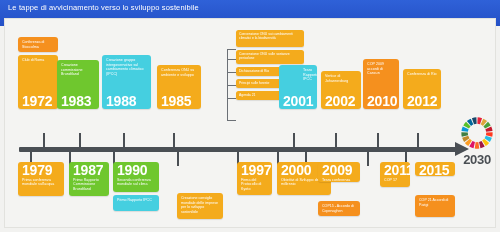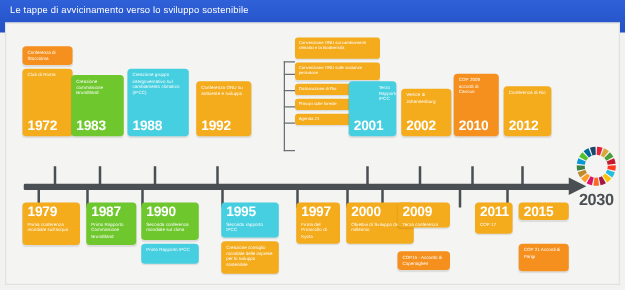--- a/index.html
+++ b/index.html
@@ -44,21 +44,21 @@
   .card{
     position:absolute;border-radius:3px;box-sizing:border-box;
     padding:3px 4px;overflow:hidden;
     box-shadow:0 1px 1px rgba(0,0,0,.10);
   }
   .card .desc{
     font-size:3.6px;line-height:4.6px;color:#ffffff;
     display:block;letter-spacing:.05px;
   }
   .card .yr{
-    font-size:11px;line-height:11px;font-weight:bold;color:#ffffff;
+    font-size:14px;line-height:11px;font-weight:bold;color:#ffffff;
     display:block;letter-spacing:-.2px;
   }
   .card.top .yr{position:absolute;left:4px;bottom:2px;}
   .card.bot .yr{margin-bottom:1.5px;}
 
   
   .sub{
     position:absolute;border-radius:3px;padding:3px 4px;box-sizing:border-box;
     box-shadow:0 1px 1px rgba(0,0,0,.10);overflow:hidden;
   }
@@ -134,21 +134,21 @@
       <span class="yr">1983</span>
     </div>
 
     <div class="card top" style="left:97px;top:36px;width:49px;height:54px;background:#45cfe0;">
       <span class="desc">Creazione gruppo intergovernativo sul cambiamento climatico (IPCC)</span>
       <span class="yr">1988</span>
     </div>
 
     <div class="card top" style="left:152px;top:46px;width:44px;height:44px;background:#f4ab1c;">
       <span class="desc">Conferenza ONU su ambiente e sviluppo</span>
-      <span class="yr">1992</span>
+      <span class="yr">1985</span>
     </div>
 
     <div class="card top" style="left:274px;top:46px;width:38px;height:44px;background:#45cfe0;padding-left:24px;">
       <span class="desc">Terzo Rapporto IPCC</span>
       <span class="yr">2001</span>
     </div>
 
     <div class="card top" style="left:316px;top:52px;width:40px;height:38px;background:#f4ab1c;">
       <span class="desc">Vertice di Johannesburg</span>
       <span class="yr">2002</span>
@@ -196,24 +196,20 @@
     </div>
 
     <div class="card bot" style="left:108px;top:143px;width:46px;height:30px;background:#6fc72e;">
       <span class="yr">1990</span>
       <span class="desc">Seconda conferenza mondiale sul clima</span>
     </div>
     <div class="sub" style="left:108px;top:176px;width:46px;height:16px;background:#45cfe0;">
       <span class="desc">Primo Rapporto IPCC</span>
     </div>
 
-    <div class="card bot" style="left:172px;top:143px;width:46px;height:28px;background:#45cfe0;">
-      <span class="yr">1995</span>
-      <span class="desc">Secondo rapporto IPCC</span>
-    </div>
     <div class="sub" style="left:172px;top:174px;width:46px;height:26px;background:#f4ab1c;">
       <span class="desc">Creazione consiglio mondiale delle imprese per lo sviluppo sostenibile</span>
     </div>
 
     <div class="card bot" style="left:232px;top:143px;width:35px;height:33px;background:#f4ab1c;">
       <span class="yr">1997</span>
       <span class="desc">Firma del Protocollo di Kyoto</span>
     </div>
 
     <div class="card bot" style="left:272px;top:143px;width:54px;height:33px;background:#f4ab1c;">

